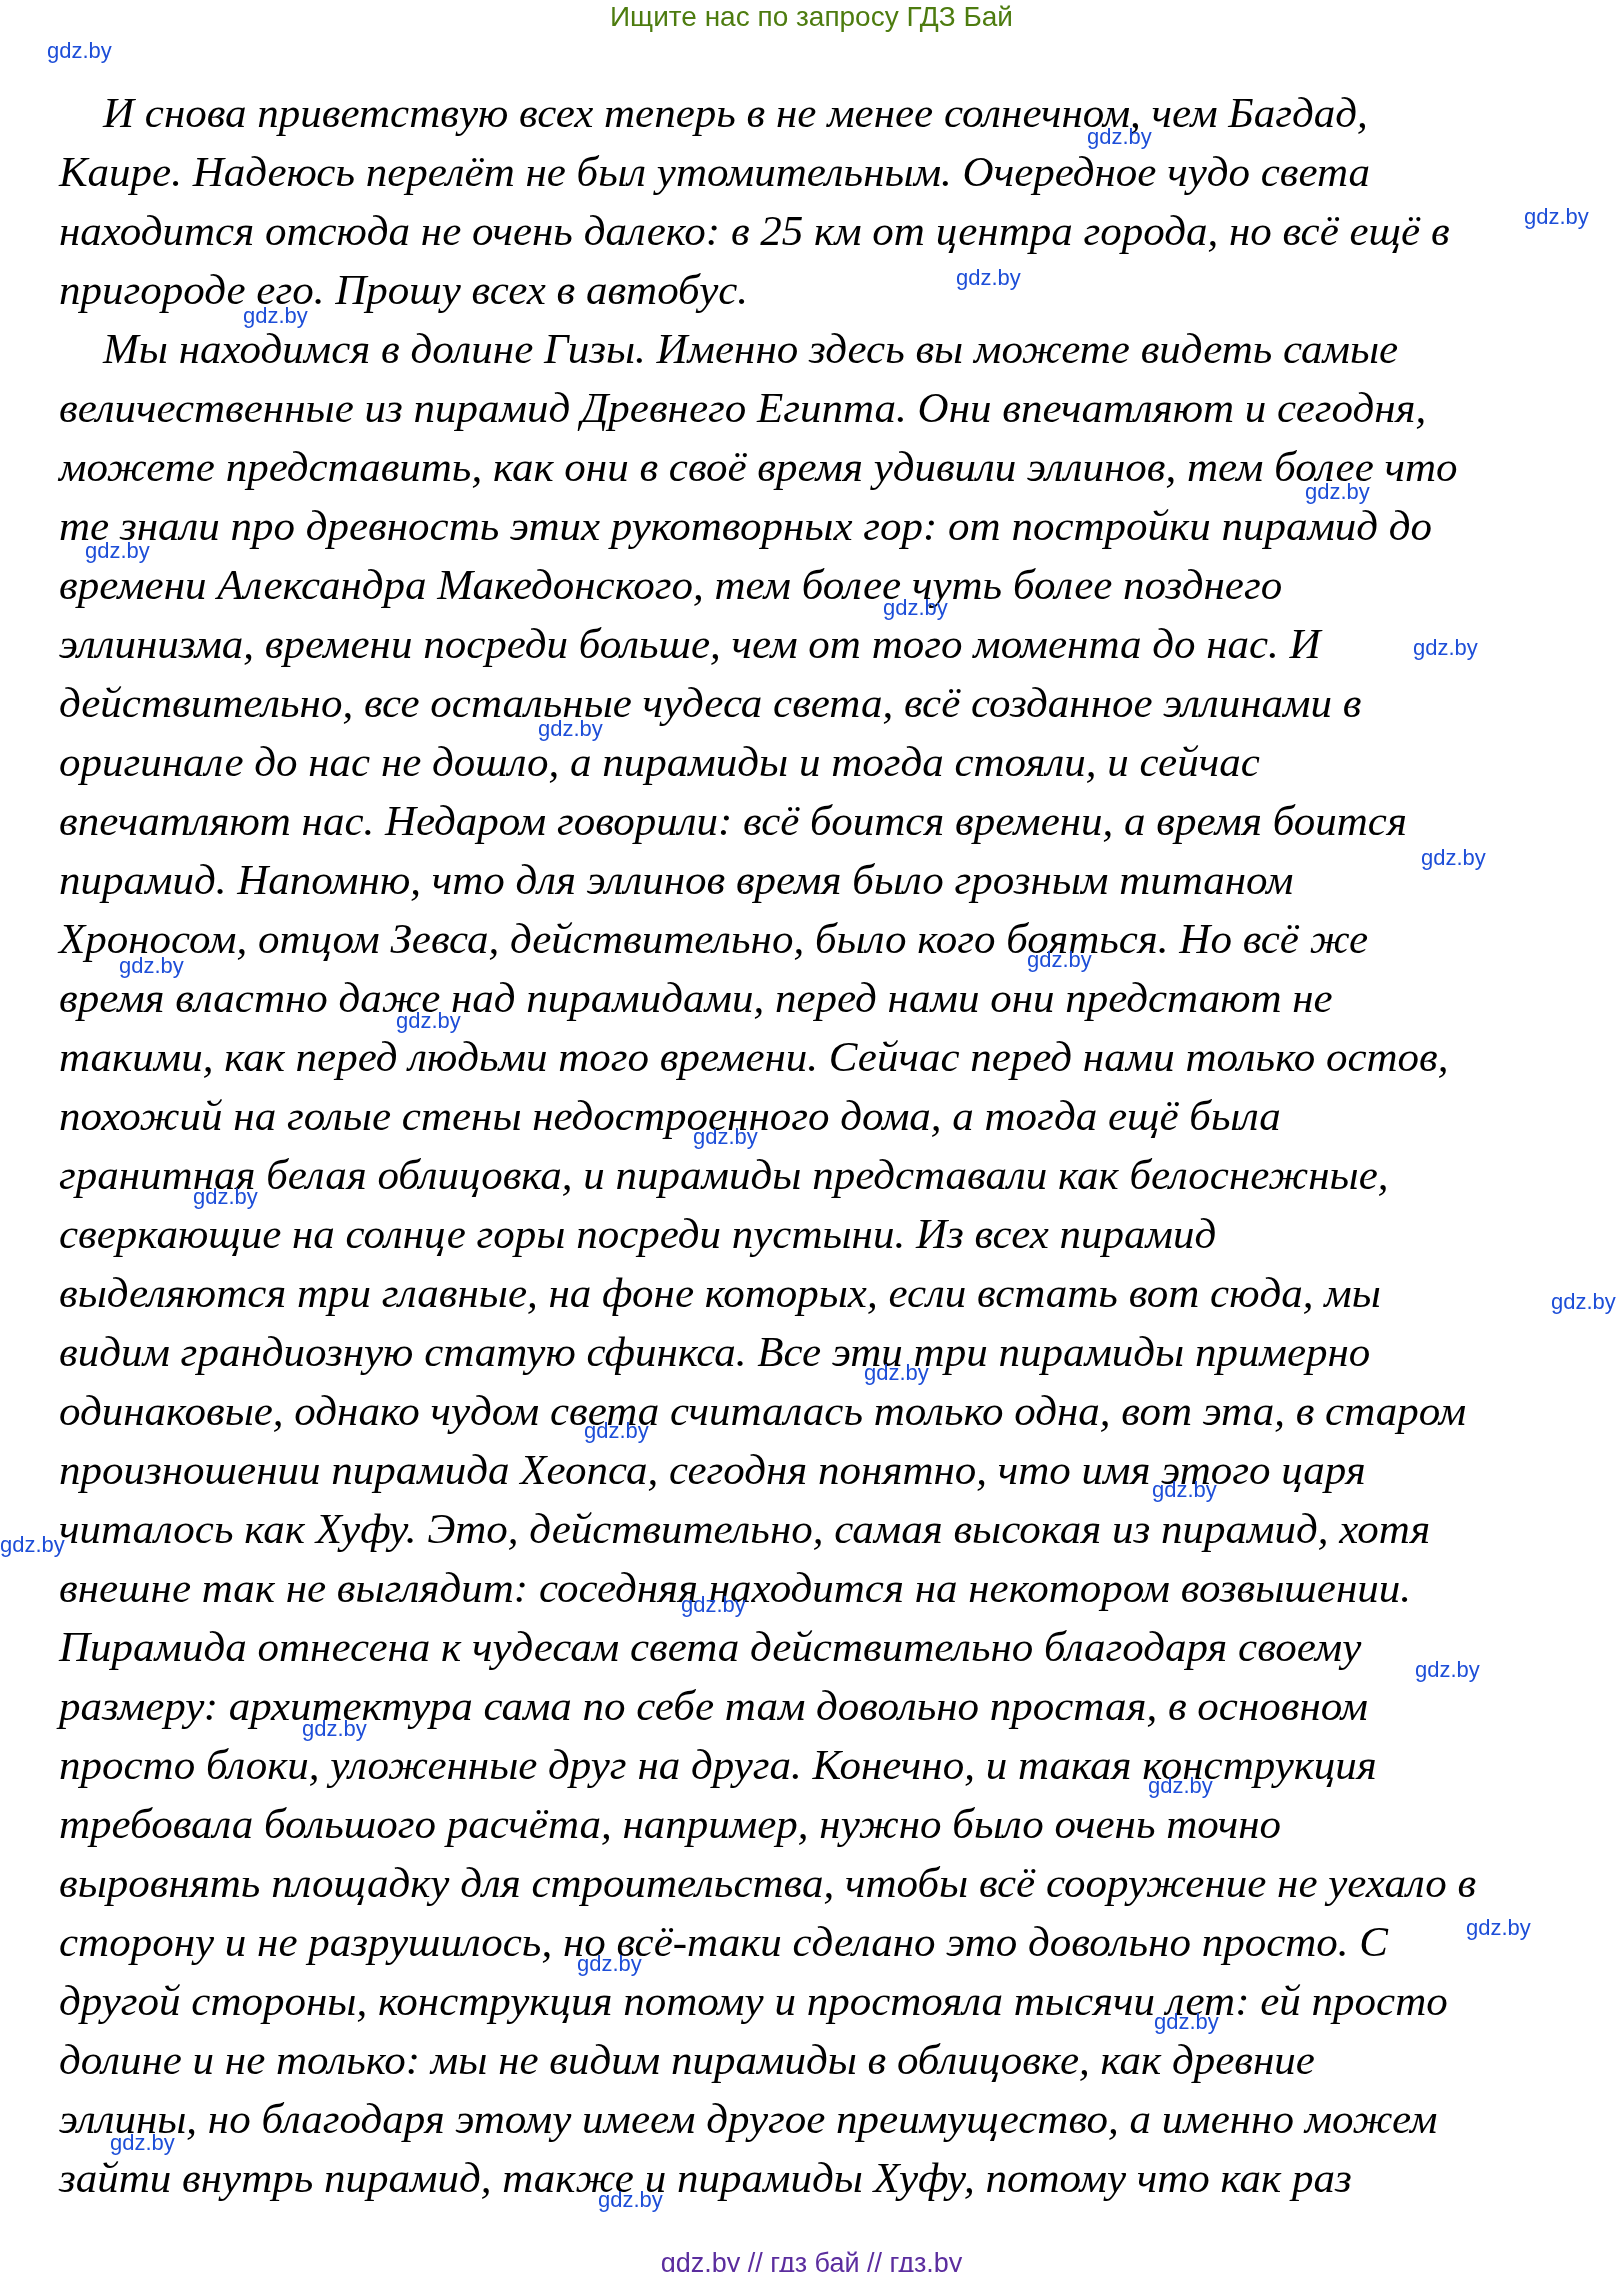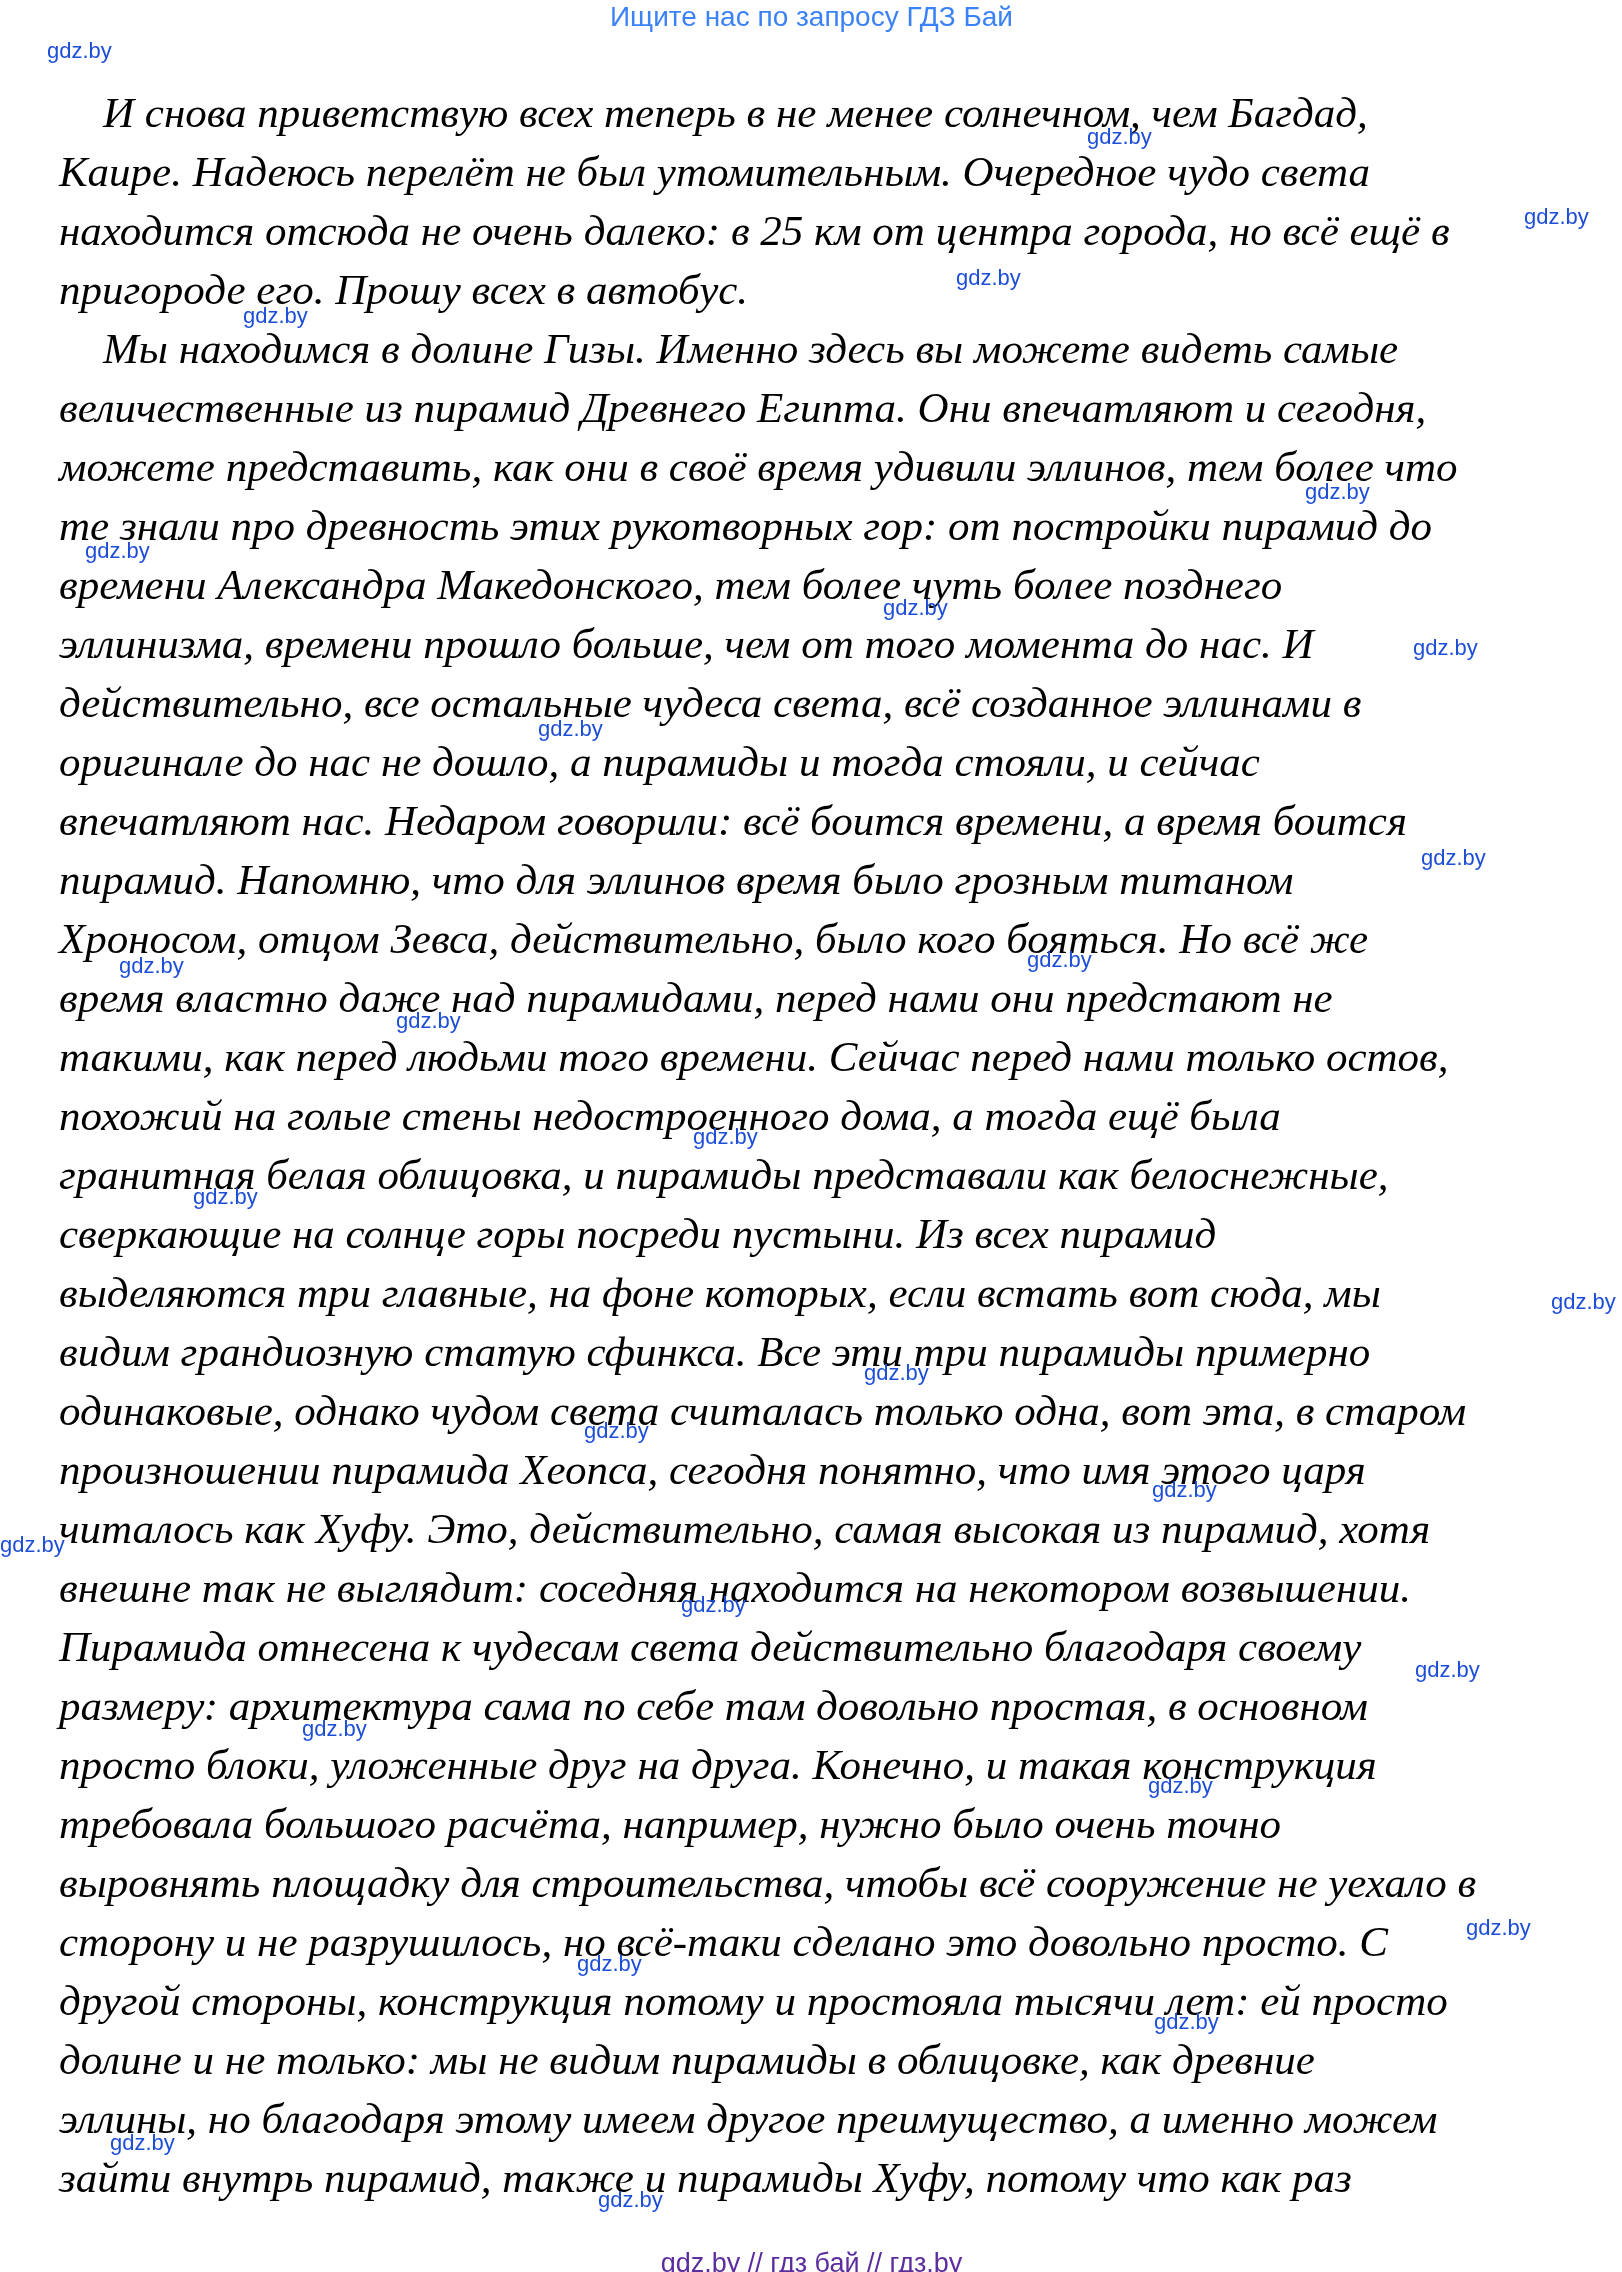--- a/index.html
+++ b/index.html
@@ -1,18 +1,18 @@
 <!DOCTYPE html>
 <html style="font-size:12px"><head>
 <meta charset="utf-8">
 <style>
   html, body { margin:0; padding:0; background:#ffffff; }
   body { width:1623px; height:2273px; position:relative; overflow:hidden; }
   .header { position:absolute; top:0; left:0; width:1623px; text-align:center;
-    font-family:"Liberation Sans", sans-serif; font-size:28px; color:#3b82f6; line-height:33px; }
+    font-family:"Liberation Sans", sans-serif; font-size:28px; color:#4d7c0f; line-height:33px; }
   .footer { position:absolute; top:2248px; left:0; width:1623px; text-align:center;
     font-family:"Liberation Sans", sans-serif; font-size:27px; color:#5b2d9e; line-height:30px; }
   .doc { position:absolute; left:59px; top:83px; width:1480px;
     font-family:"Liberation Serif", serif; font-size:43px; line-height:59px; color:#000; }
   .line { white-space:nowrap; height:59px;font-style:italic; }
   .indent { padding-left:44px; }
   .wm { position:absolute; font-family:"Liberation Sans", sans-serif; font-size:22px; color:#1d4ed8; line-height:24px; }
 </style>
 </head>
 <body>
@@ -22,21 +22,21 @@
 <div class="doc" id="doc">
     <div class="line indent">И снова приветствую всех теперь в не менее солнечном, чем Багдад,</div>
     <div class="line">Каире. Надеюсь перелёт не был утомительным. Очередное чудо света</div>
     <div class="line">находится отсюда не очень далеко: в 25 км от центра города, но всё ещё в</div>
     <div class="line">пригороде его. Прошу всех в автобус.</div>
     <div class="line indent">Мы находимся в долине Гизы. Именно здесь вы можете видеть самые</div>
     <div class="line">величественные из пирамид Древнего Египта. Они впечатляют и сегодня,</div>
     <div class="line">можете представить, как они в своё время удивили эллинов, тем более что</div>
     <div class="line">те знали про древность этих рукотворных гор: от постройки пирамид до</div>
     <div class="line">времени Александра Македонского, тем более чуть более позднего</div>
-    <div class="line">эллинизма, времени прошло больше, чем от того момента до нас. И</div>
+    <div class="line">эллинизма, времени посреди больше, чем от того момента до нас. И</div>
     <div class="line">действительно, все остальные чудеса света, всё созданное эллинами в</div>
     <div class="line">оригинале до нас не дошло, а пирамиды и тогда стояли, и сейчас</div>
     <div class="line">впечатляют нас. Недаром говорили: всё боится времени, а время боится</div>
     <div class="line">пирамид. Напомню, что для эллинов время было грозным титаном</div>
     <div class="line">Хроносом, отцом Зевса, действительно, было кого бояться. Но всё же</div>
     <div class="line">время властно даже над пирамидами, перед нами они предстают не</div>
     <div class="line">такими, как перед людьми того времени. Сейчас перед нами только остов,</div>
     <div class="line">похожий на голые стены недостроенного дома, а тогда ещё была</div>
     <div class="line">гранитная белая облицовка, и пирамиды представали как белоснежные,</div>
     <div class="line">сверкающие на солнце горы посреди пустыни. Из всех пирамид</div>

